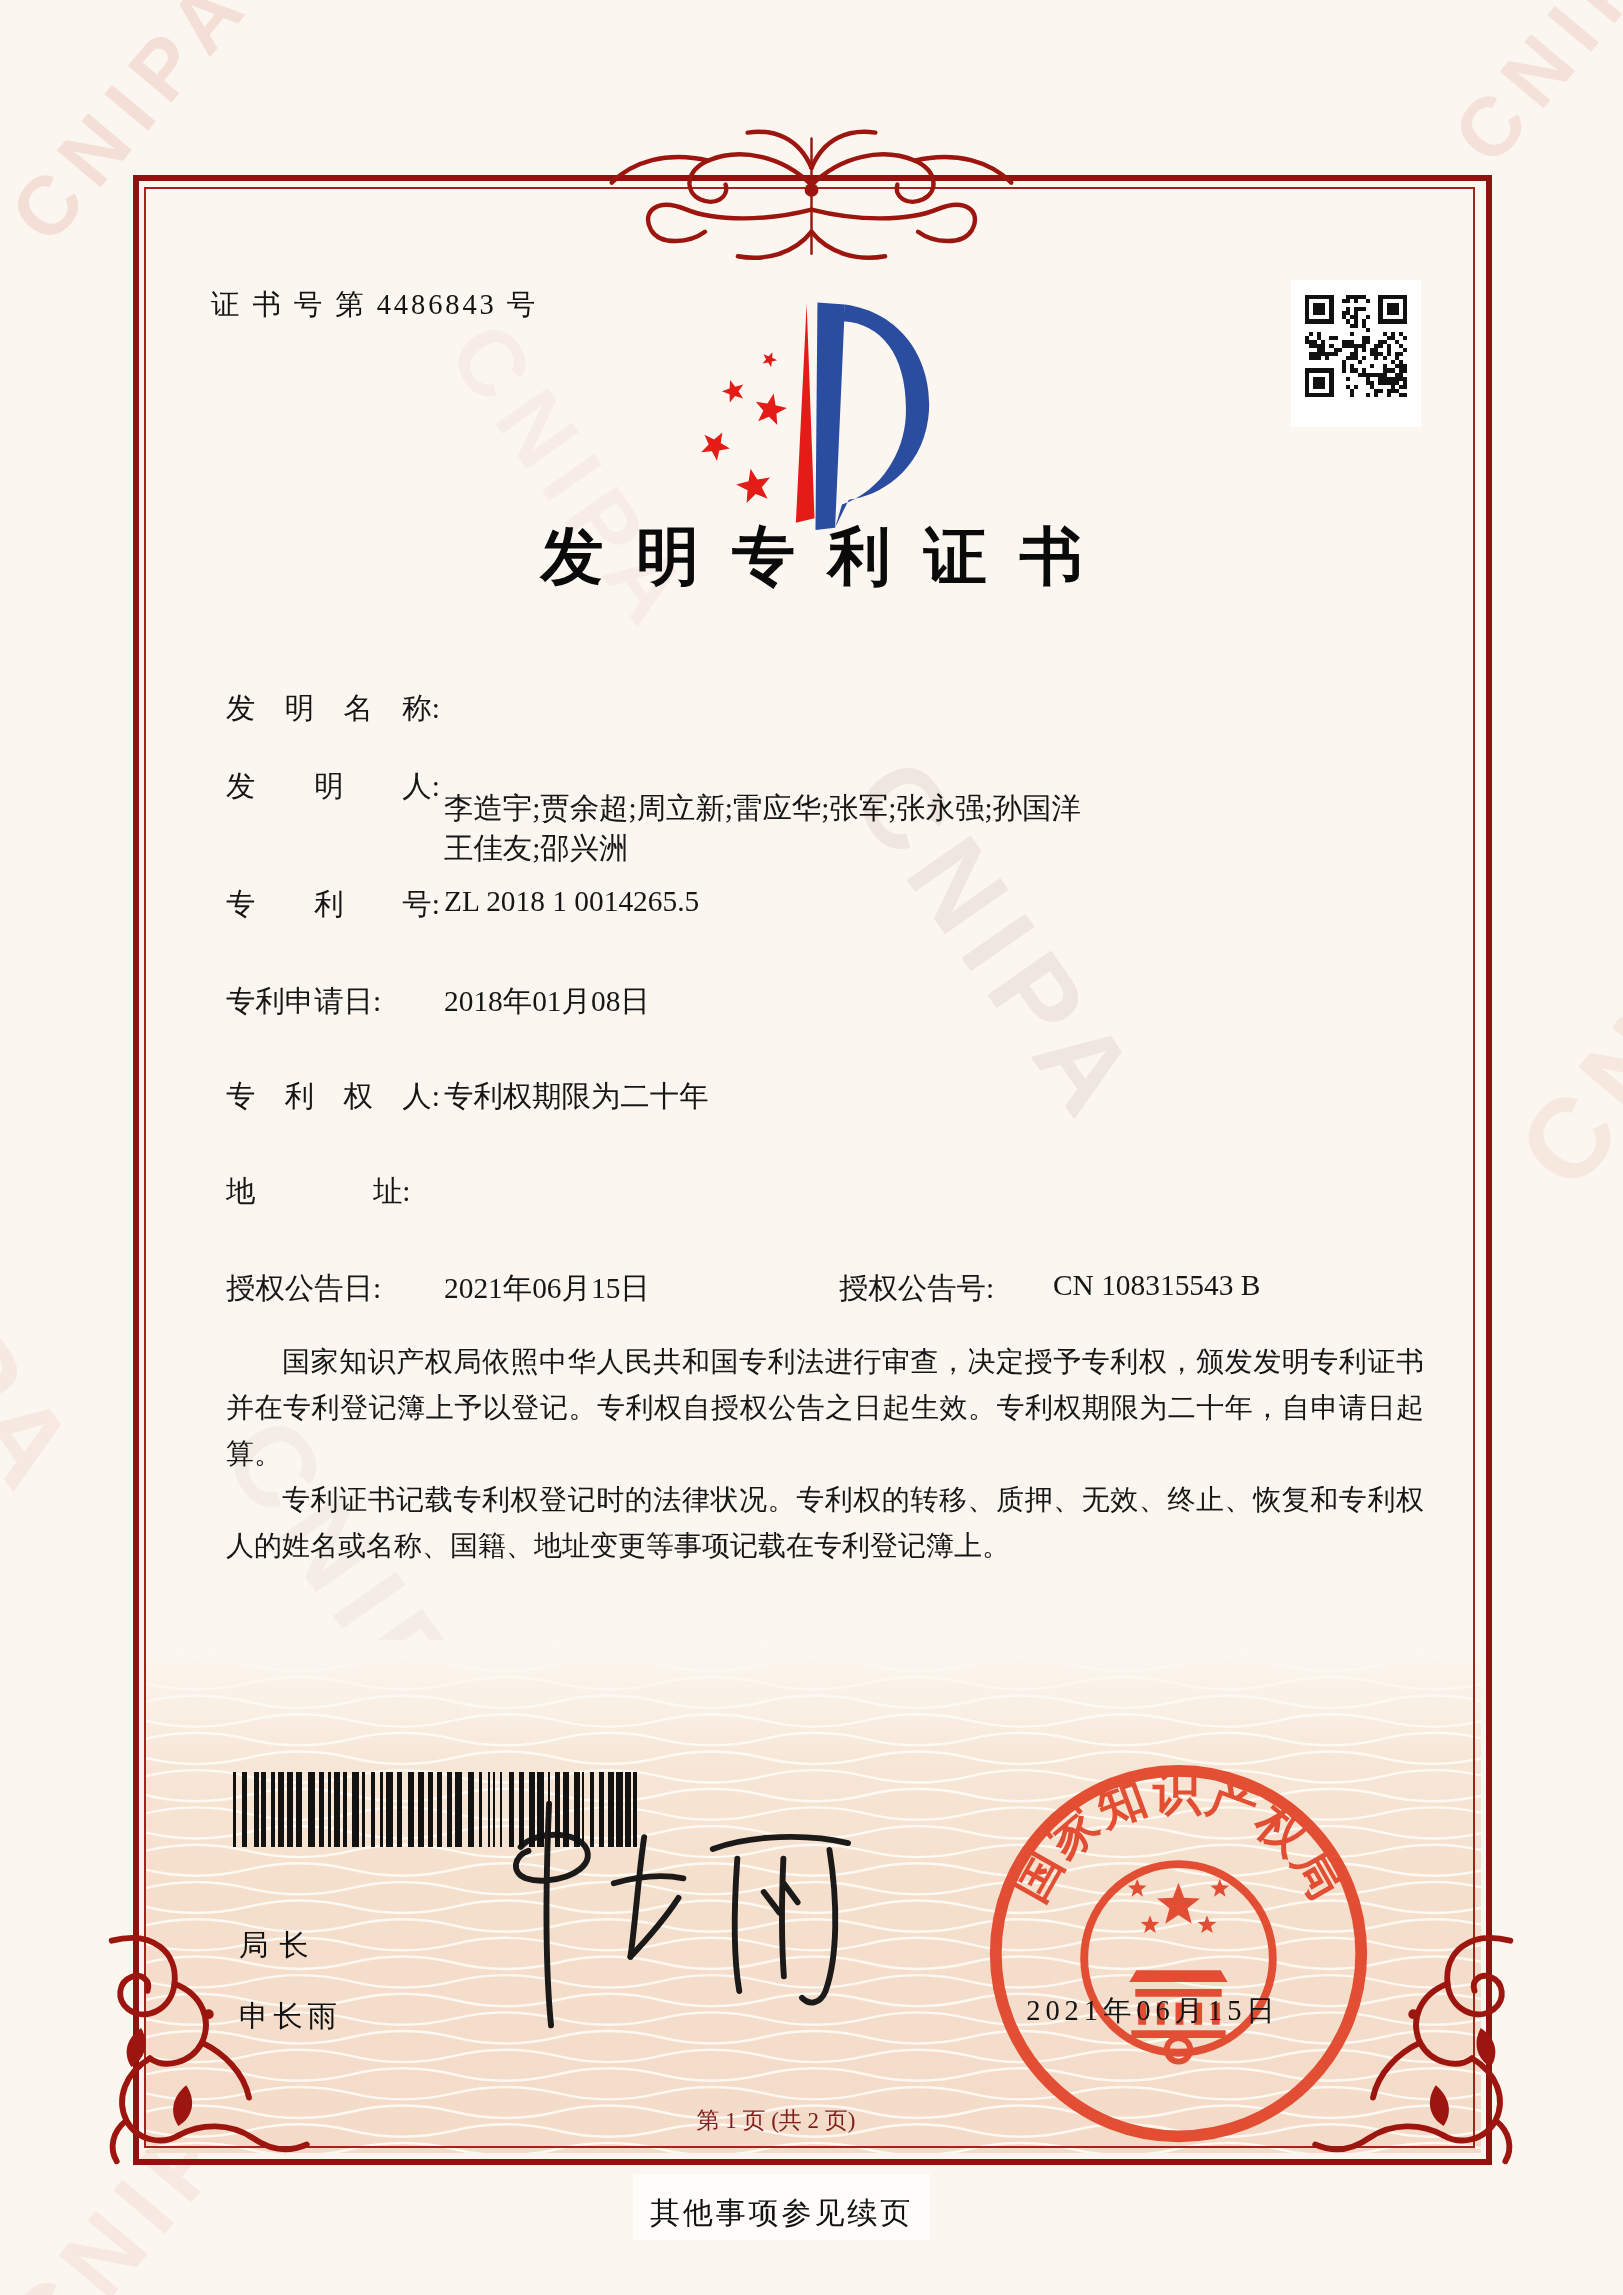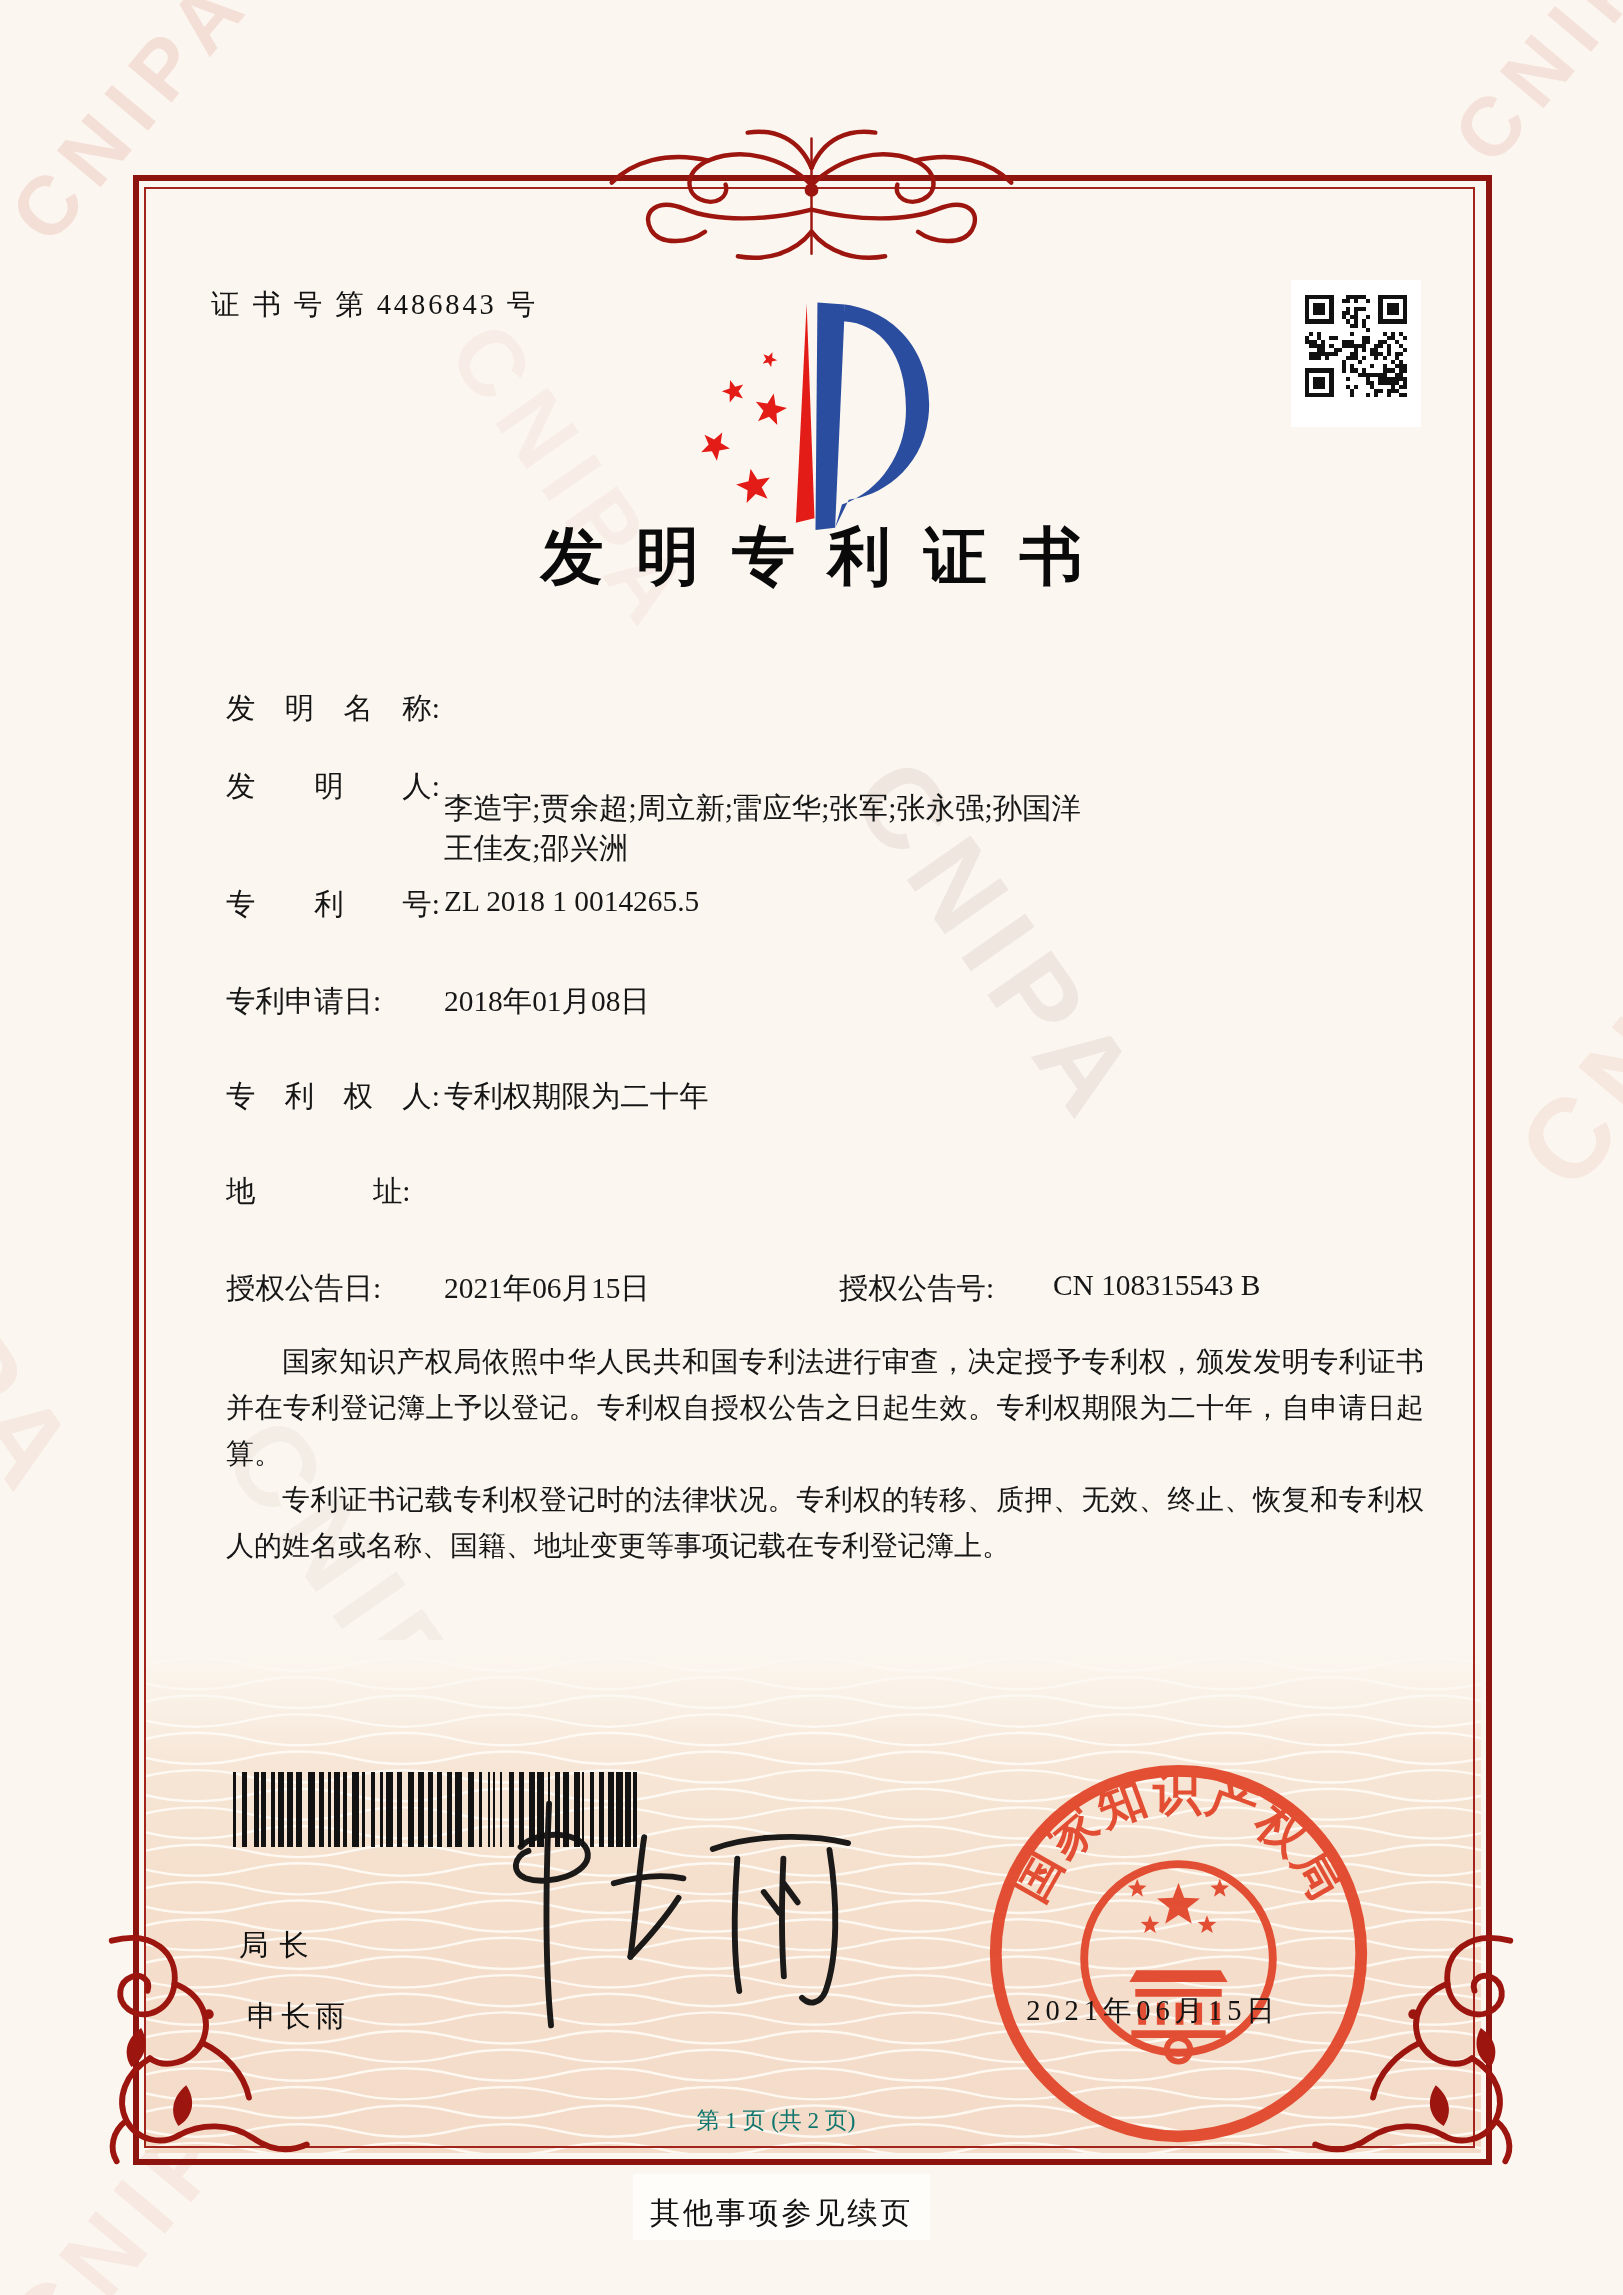--- a/index.html
+++ b/index.html
@@ -42,31 +42,31 @@
   .bodytext{position:absolute;left:226px;top:1339px;width:1198px;font-size:28px;
             line-height:46px;color:#161616;text-align:justify;}
   .bodytext p{margin:0;text-indent:2em;}
 
   
   .barcode{position:absolute;left:233px;top:1772px;width:415px;height:75px;display:flex;align-items:stretch;}
   .barcode div{height:100%;}
 
   
   .issuer-title{position:absolute;left:239px;top:1926px;font-size:29.4px;color:#111;letter-spacing:10.8px;}
-  .issuer-name{position:absolute;left:239px;top:1997px;font-size:29.4px;color:#111;letter-spacing:4.9px;margin-left:8px;}
+  .issuer-name{position:absolute;left:239px;top:1997px;font-size:29.4px;color:#111;letter-spacing:4.9px;}
   .sig{position:absolute;left:491px;top:1794px;}
 
   
   .seal{position:absolute;left:982px;top:1757px;opacity:.95;}
   .sealdate{position:absolute;left:991px;top:1992px;width:324px;text-align:center;
             font-size:28.5px;color:#141414;letter-spacing:4.9px;}
 
   
   .pagenum{position:absolute;left:614px;top:2105px;width:324px;text-align:center;
-           font-size:23px;color:#0f766e;}
+           font-size:23px;color:#7f1d1d;}
   .contbox{position:absolute;left:633px;top:2174px;width:297px;height:66px;background:#fffdfa;}
   .contbox span{position:absolute;left:0;top:18.7px;width:100%;text-align:center;
                 font-size:30px;color:#111;letter-spacing:2.9px;}
 </style>
 </head>
 <body>
 
 <div class="page">
 
   <span class="wm" style="left:-29.4px;top:59px;font-size:83px;color:#f0d0c8;opacity:.6;transform:rotate(-50deg);">CNIPA</span>

